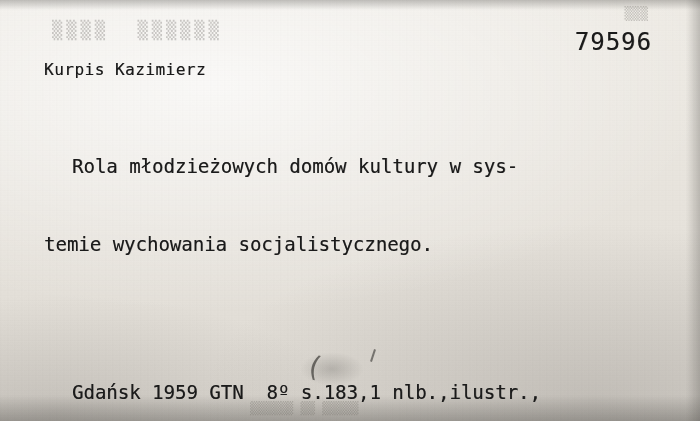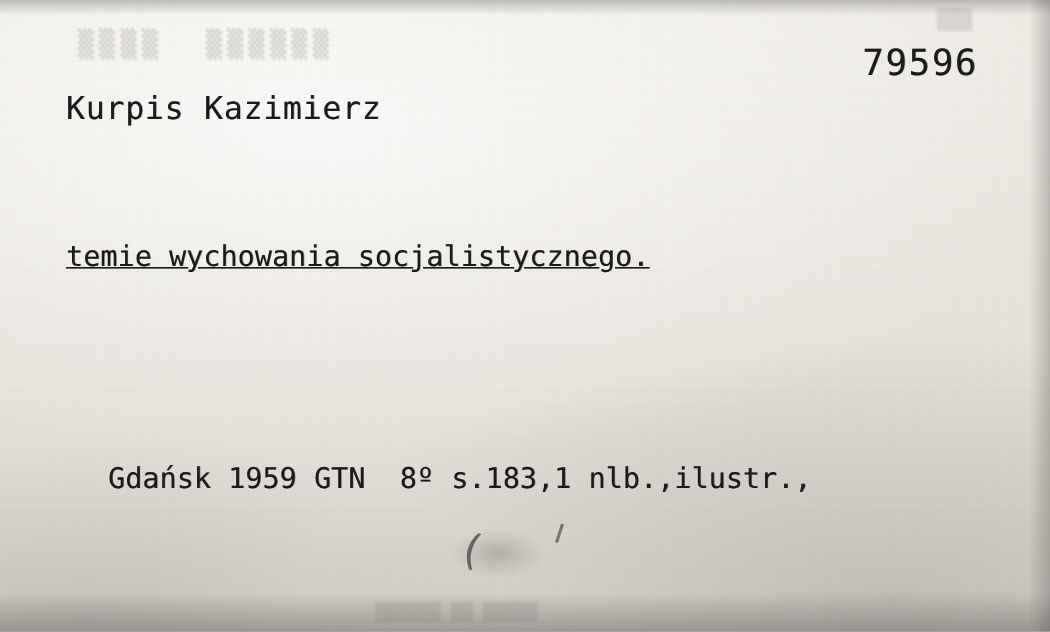--- a/index.html
+++ b/index.html
@@ -96,38 +96,37 @@
     white-space: pre;
   }
 
   .body {
     position: absolute;
     left: 44px;
     top: 60px;
     right: 8px;
   }
   .author {
-    font-size: 21px;
+    font-size: 16px;
     letter-spacing: 0.5px;
     margin: 0 0 22px 0;
     white-space: pre;
   }
   .block {
     font-size: 19px;
     line-height: 26px;
     margin: 0 0 18px 0;
     white-space: pre-wrap;
   }
   .block .indent {
     display: block;
     text-indent: 28px;
   }
   .block .cont {
     display: block;
-    text-decoration: underline;
   }
   
   .typed {
     text-shadow: 0.4px 0 0 rgba(0,0,0,0.45);
   }
   .smudge {
     position: absolute;
     left: 300px;
     top: 352px;
     width: 64px;
@@ -167,20 +166,21 @@
   <div class="ghost-stamp">▒▒▒▒  ▒▒▒▒▒▒</div>
   <div class="ghost-corner">▒▒▒</div>
   <div class="ghost-bottom">▒▒▒▒▒▒ ▒▒ ▒▒▒▒▒</div>
 
   <div class="accession typed">79596</div>
 
   <div class="body">
     <div class="author typed">Kurpis Kazimierz</div>
 
     <div class="block typed">
+      <span class="indent">Rola młodzieżowych domów kultury w sys-</span>
       <span class="cont">temie wychowania socjalistycznego.</span>
     </div>
 
     <div class="block typed">
       <span class="indent">Gdańsk 1959 GTN  8º s.183,1 nlb.,ilustr.,</span>
       
     </div>
 
   </div>
 

